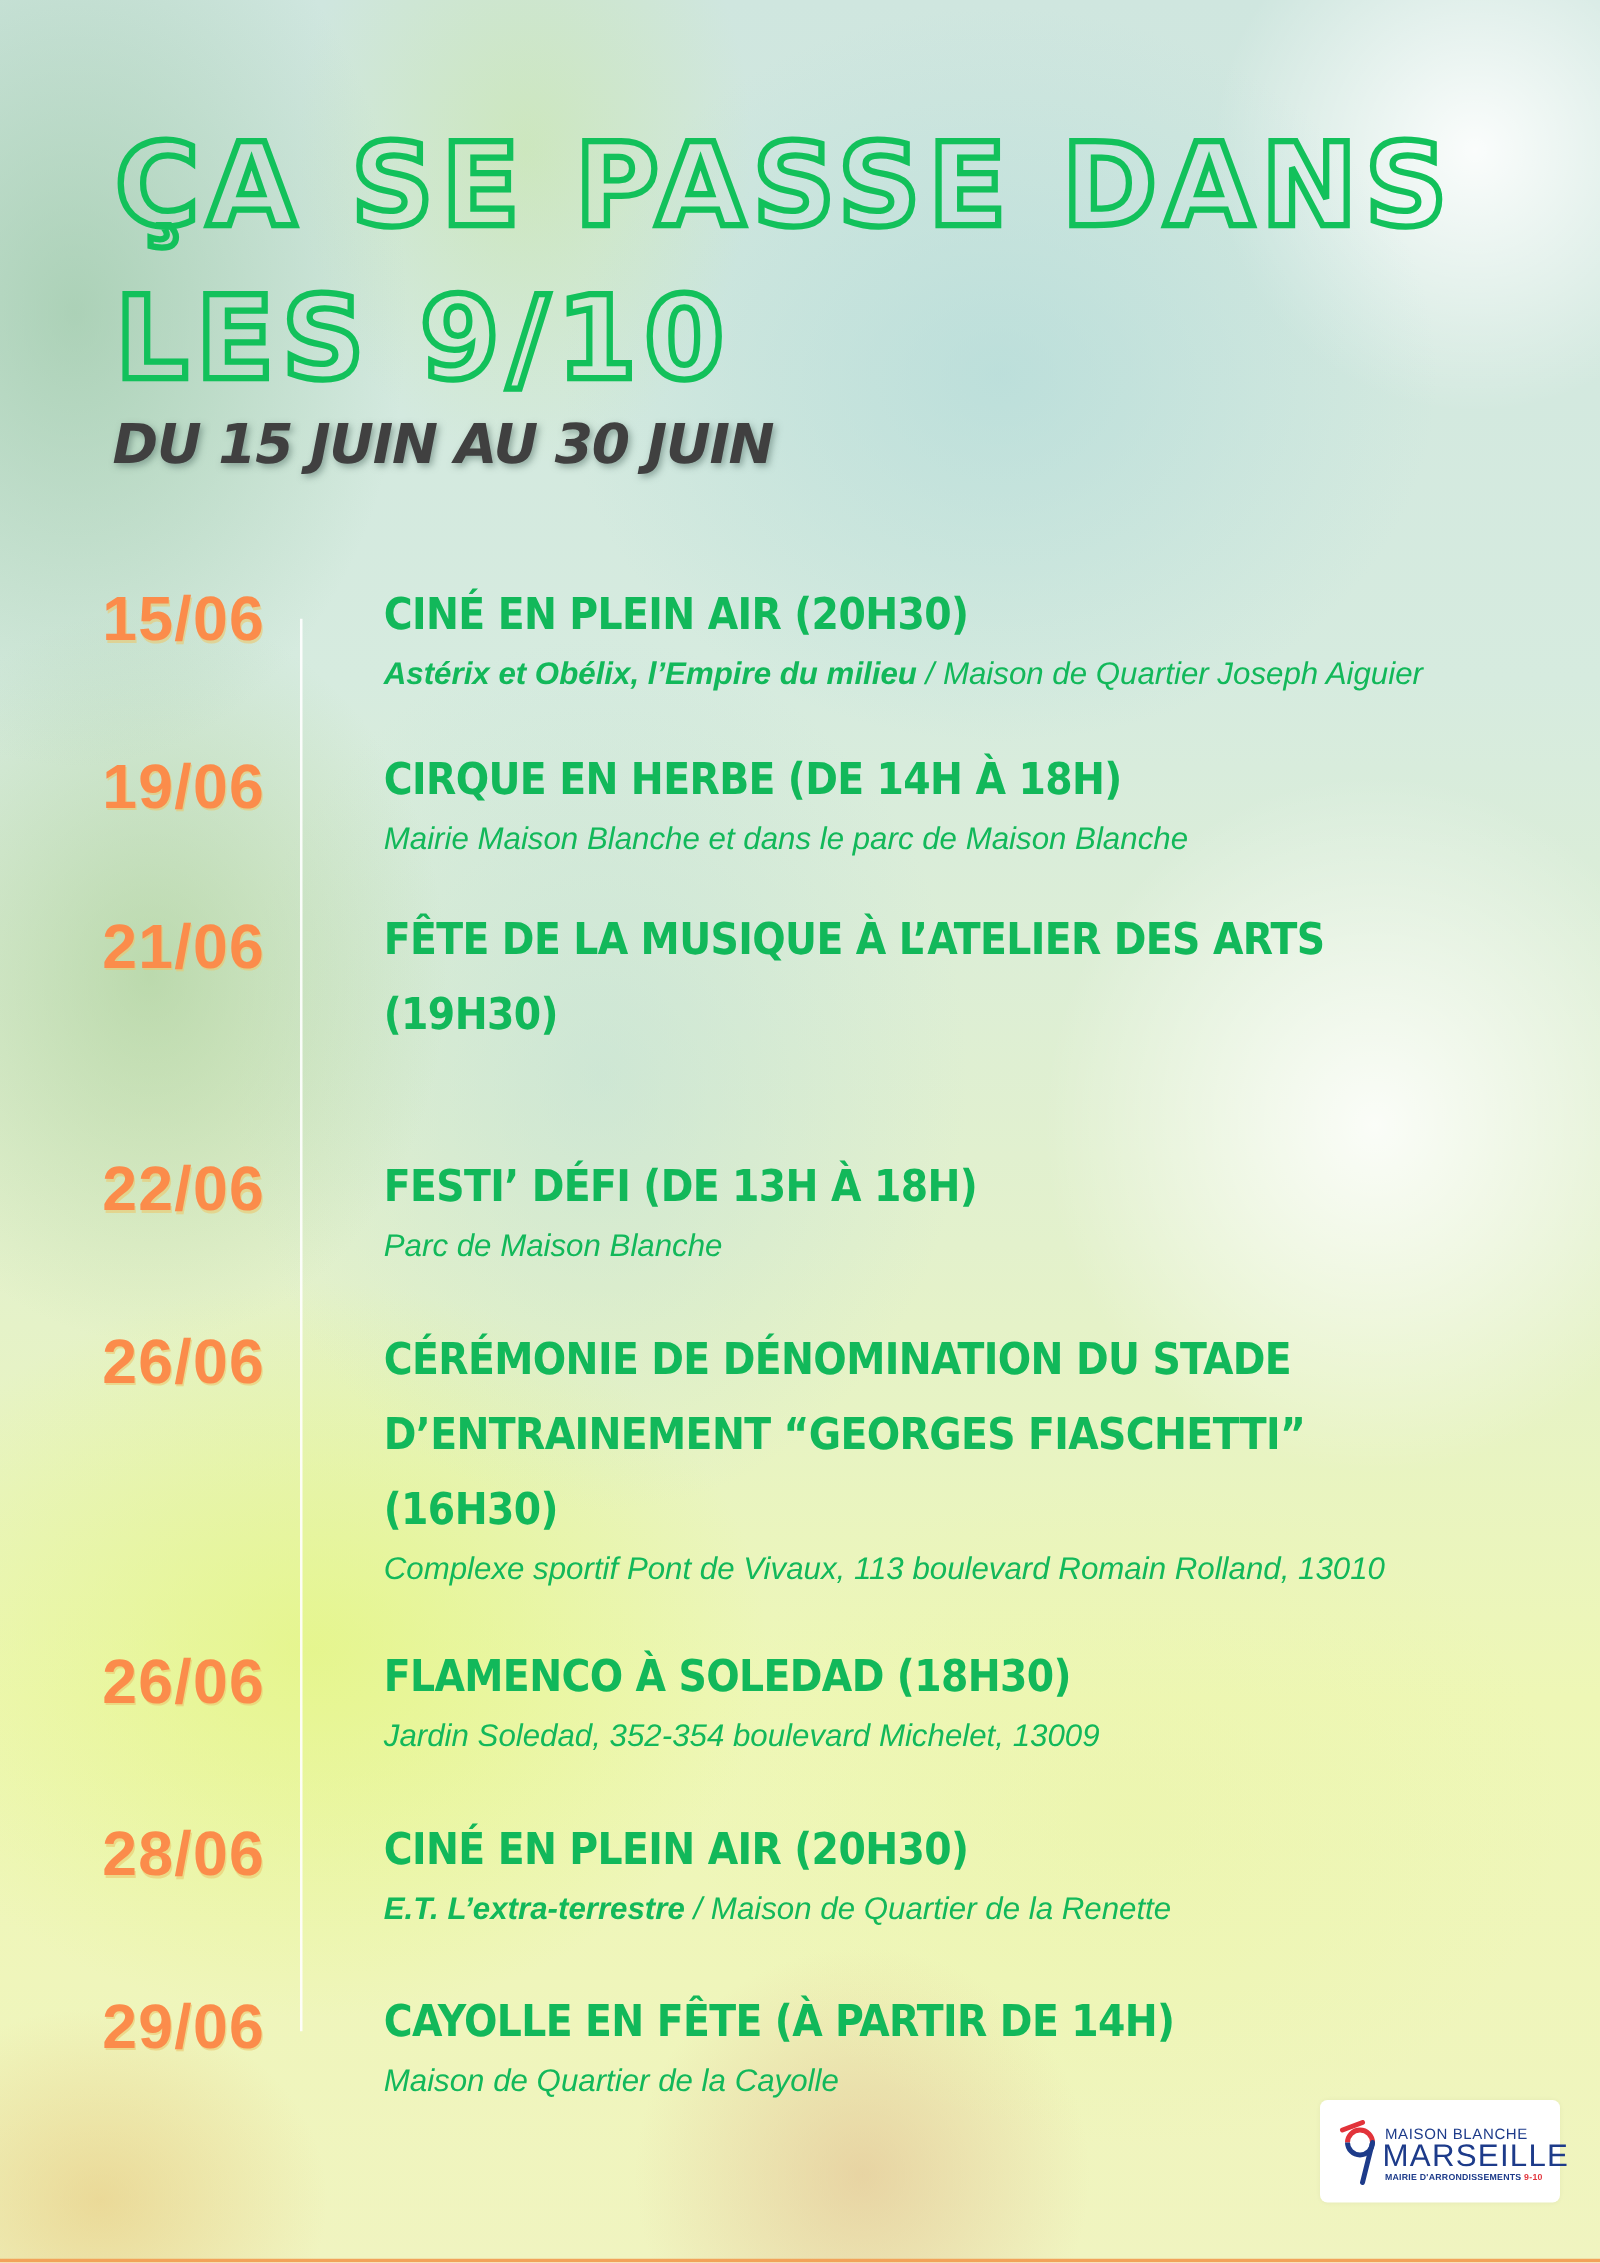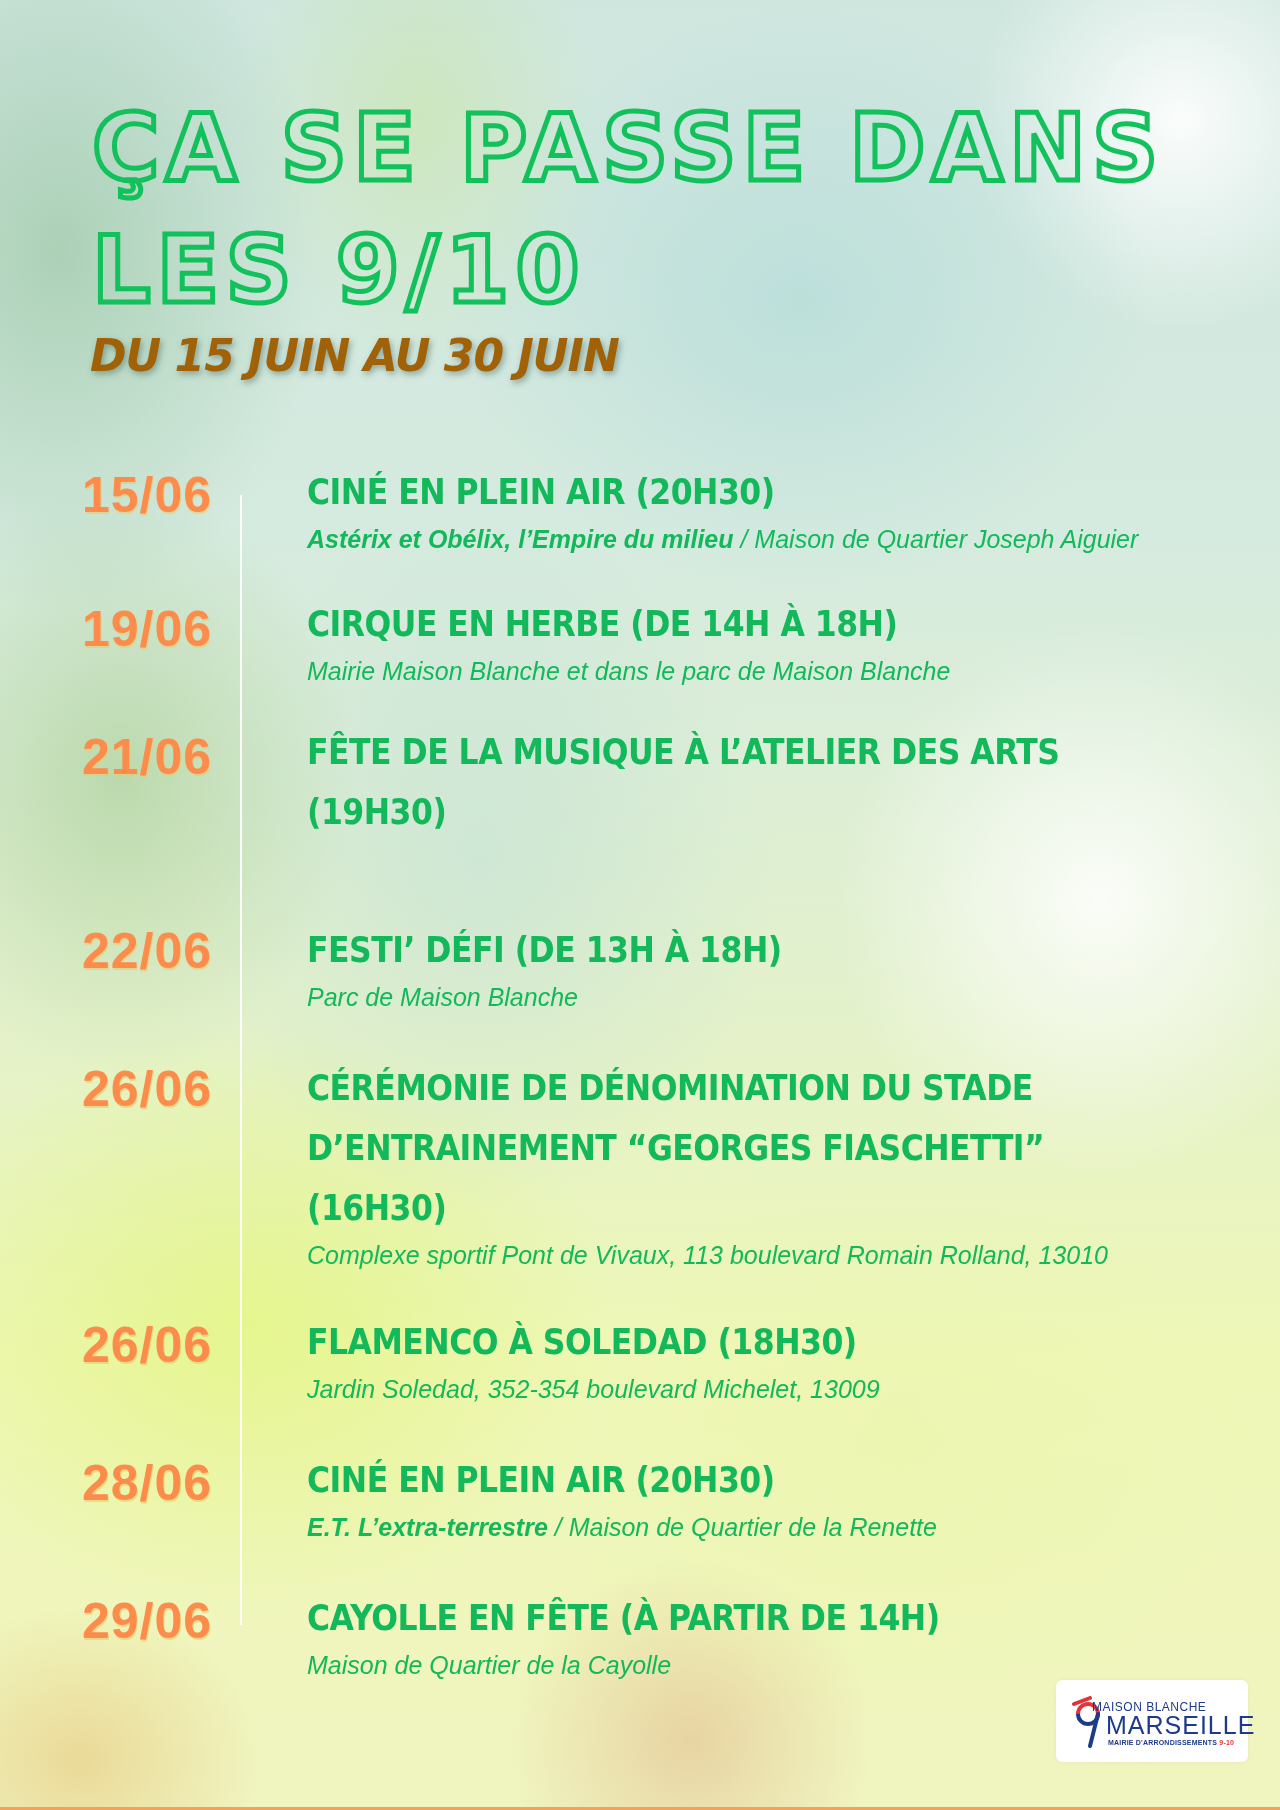--- a/index.html
+++ b/index.html
@@ -25,21 +25,21 @@
     font-family: "DejaVu Sans", sans-serif; font-weight: bold;
     font-size: 92px; line-height: 122px; letter-spacing: 6px;
     color: transparent;
     -webkit-text-stroke: 5px #12c15b;
     margin: 0;
   }
   .title .line { display: block; }
   .subtitle {
     position: absolute; left: 90px; top: 330px;
     font-family: "DejaVu Sans", sans-serif; font-weight: bold; font-style: italic;
-    font-size: 44px; color: #a16207; letter-spacing: -1px;
+    font-size: 44px; color: #404040; letter-spacing: -1px;
     text-shadow: 2px 3px 6px rgba(80,110,100,0.55);
     margin: 0;
   }
   .timeline-line {
     position: absolute; left: 240px; top: 495px; width: 2px; height: 1130px;
     background: rgba(255,255,255,0.9);
   }
   .event { position: absolute; left: 0; width: 1280px; }
   .event .date {
     position: absolute; left: 52px; width: 160px; text-align: right;
@@ -58,21 +58,21 @@
     font-size: 25px; line-height: 34px; color: #12b85a; margin: 0;
   }
   .event .place b { font-weight: bold; margin-top: 12px; }
   .logo {
     position: absolute; left: 1056px; top: 1680px; width: 192px; height: 82px;
     background: #ffffff; border-radius: 6px;
     box-shadow: 0 0 4px rgba(0,0,0,0.05);
   }
   .logo svg { position: absolute; left: 14px; top: 16px; }
   .logo .l1 {
-    position: absolute; left: 36px; top: 20px;
+    position: absolute; left: 52px; top: 20px;
     font-family: "Liberation Sans", sans-serif; font-size: 12px; color: #1d3b8a; letter-spacing: 0.5px;
   }
   .logo .l2 {
     position: absolute; left: 50px; top: 32px;
     font-family: "Liberation Sans", sans-serif; font-size: 25px; color: #1d3b8a; letter-spacing: 1px; line-height: 26px;
   }
   .logo .l3 {
     position: absolute; left: 52px; top: 59px;
     font-family: "Liberation Sans", sans-serif; font-weight: bold; font-size: 7px; color: #1d3b8a; letter-spacing: 0.2px;
   }

